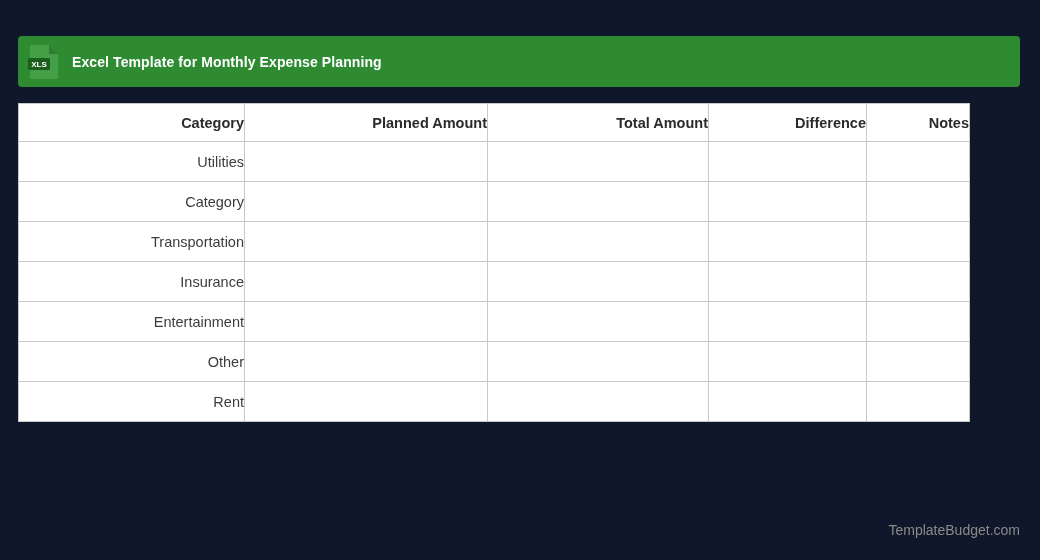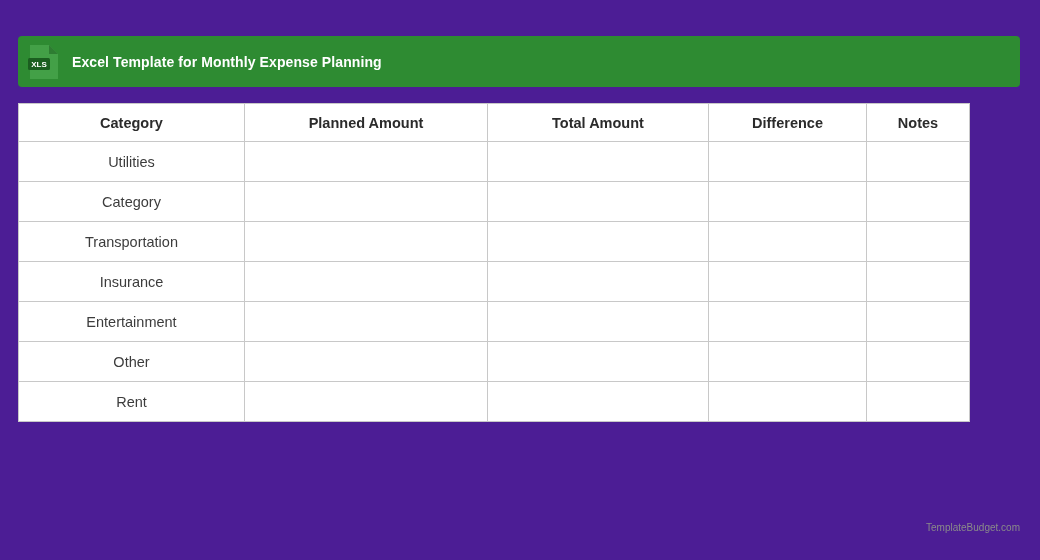--- a/index.html
+++ b/index.html
@@ -12,21 +12,21 @@
     height: 560px;
     font-family: "Liberation Sans", sans-serif;
     -webkit-font-smoothing: antialiased;
     overflow: hidden;
   }
 
   .page {
     position: relative;
     width: 1040px;
     height: 560px;
-    background: #4c1d95;
+    background: #0f172a;
     box-sizing: border-box;
   }
 
   
   .title-bar {
     position: absolute;
     left: 18px;
     top: 36px;
     width: 1002px;
     height: 51px;
@@ -63,21 +63,21 @@
     top: 103px;
     width: 951px;
     border-collapse: collapse;
     table-layout: fixed;
     background: #ffffff;
   }
   .expense-table th,
   .expense-table td {
     border: 1px solid #c8c8c8;
     padding: 0 0 0 0;
-    text-align: center;
+    text-align: right;
     vertical-align: middle;
     box-sizing: border-box;
     background: #ffffff;
   }
   .expense-table th {
     height: 38px;
     font-size: 14.5px;
     font-weight: bold;
     color: #2b2b2b;
   }
@@ -91,21 +91,21 @@
   .col-planned    { width: 243px; }
   .col-actual     { width: 221px; }
   .col-difference { width: 158px; }
   .col-notes      { width: 103px; }
 
   
   .footer {
     position: absolute;
     right: 20px;
     top: 522px;
-    font-size: 10px;
+    font-size: 14px;
     color: #8a8a8a;
     white-space: nowrap;
   }
 </style>
 </head>
 <body>
 
 <div class="page">
 
   <div class="title-bar">

